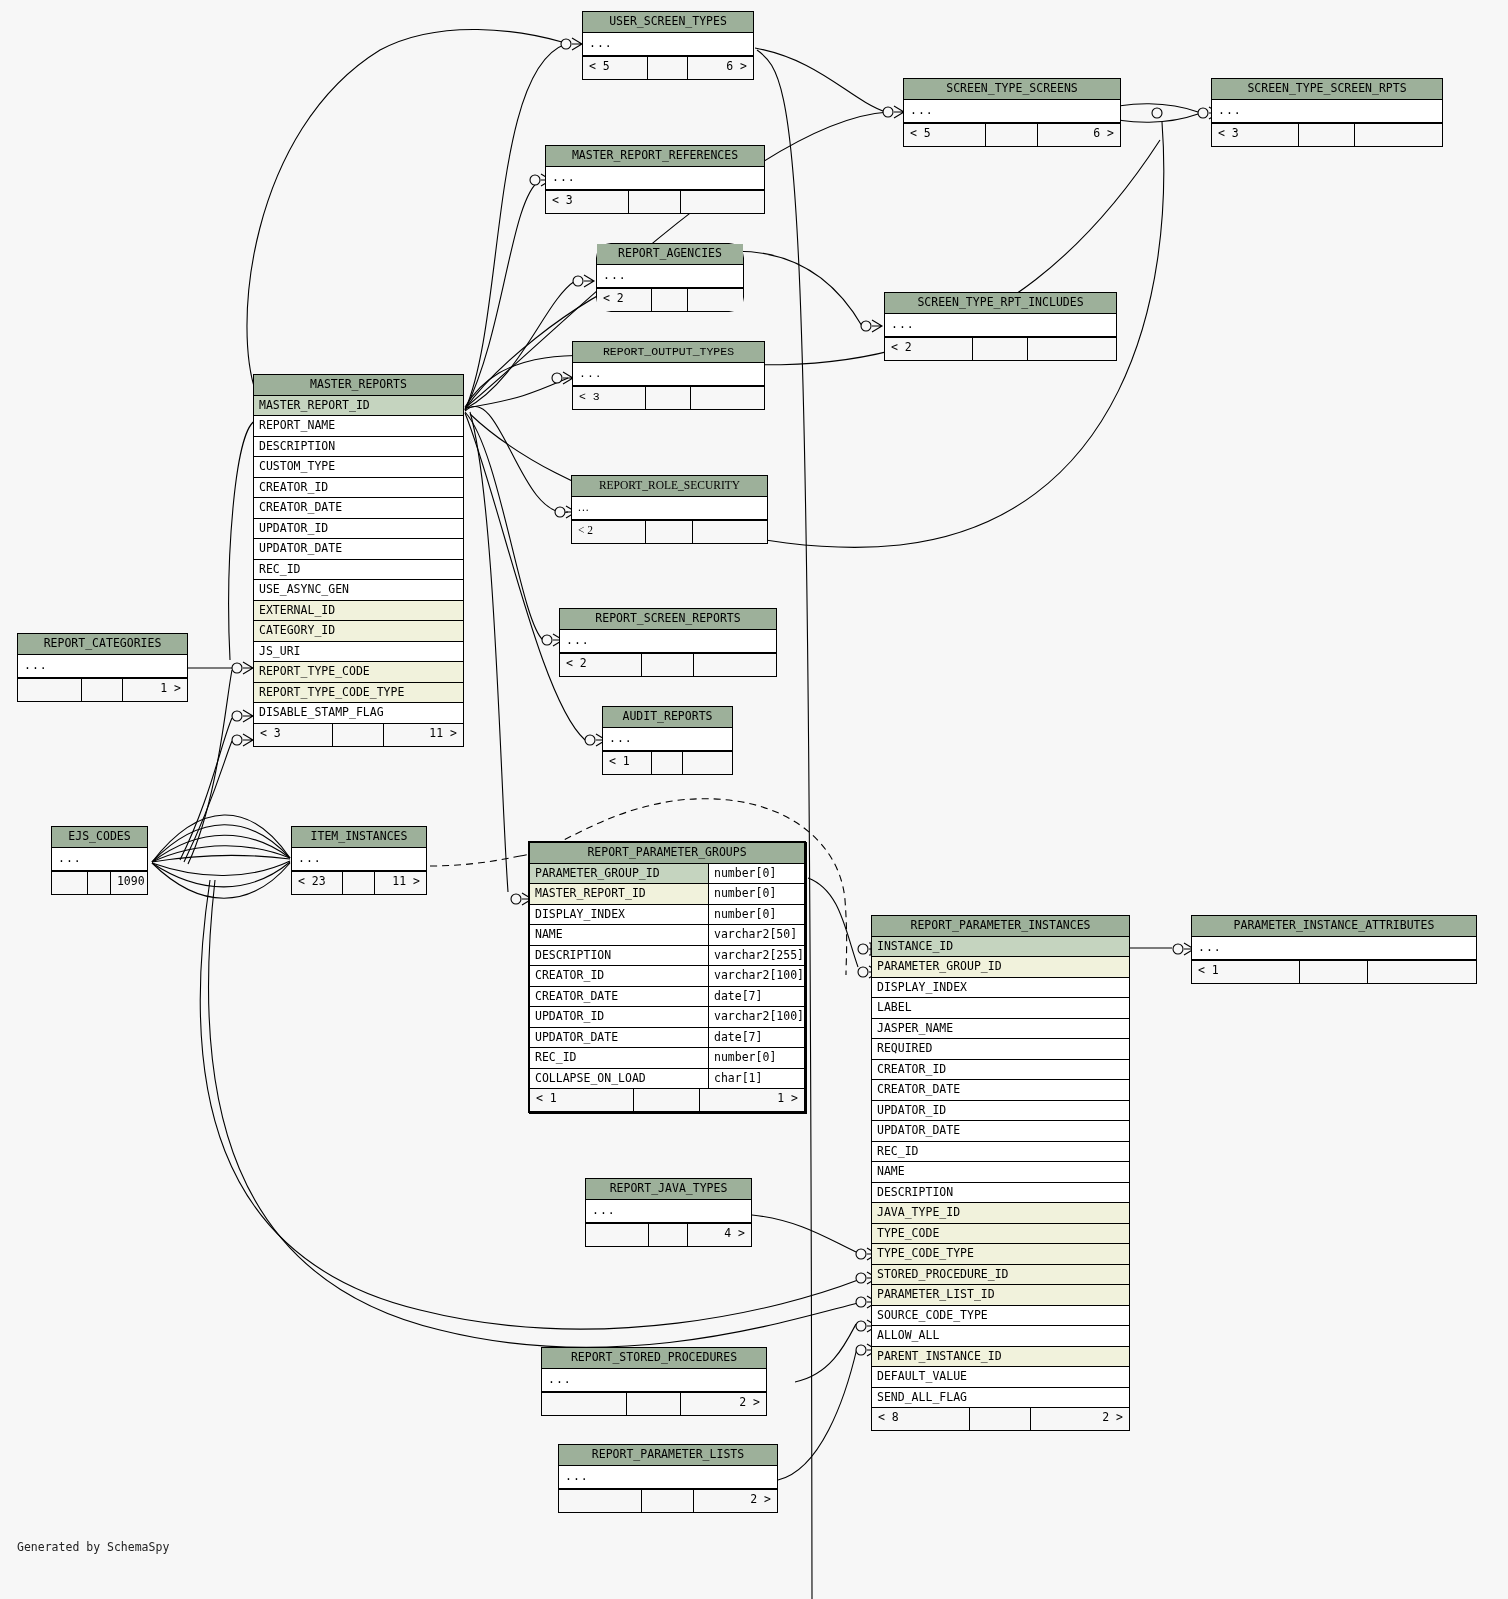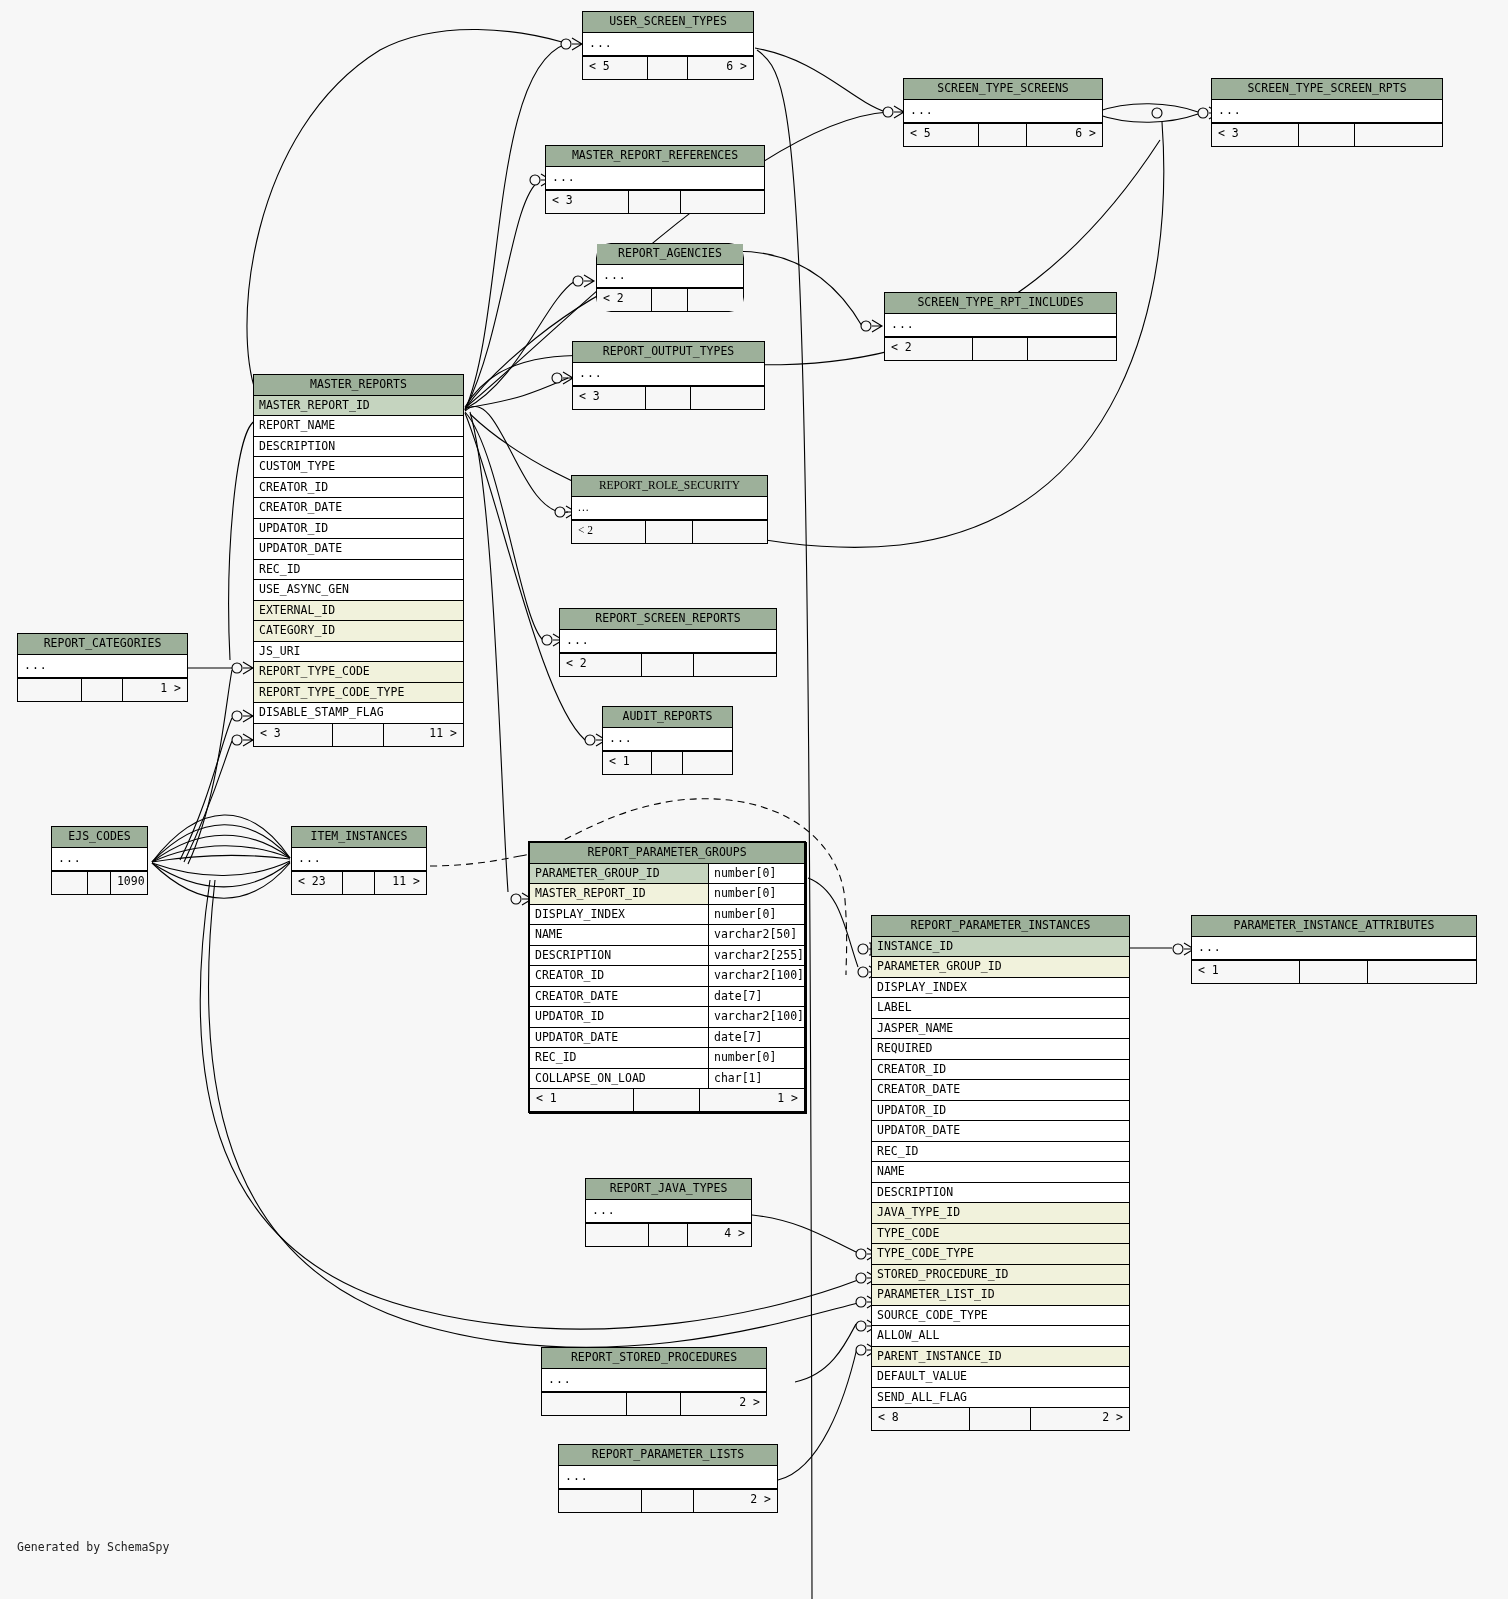--- a/index.html
+++ b/index.html
@@ -210,21 +210,21 @@
   <div class="tbl" id="t-user_screen_types" style="left:582px;top:11px;width:172px;">
     <div class="thead">USER_SCREEN_TYPES</div>
     <div class="ell">...</div>
     <div class="foot">
       <div class="f1">&lt; 5</div>
       <div class="f2"></div>
       <div class="f3">6 &gt;</div>
     </div>
   </div>
 
-  <div class="tbl" id="t-screen_type_screens" style="left:903px;top:78px;width:200px;">
+  <div class="tbl" id="t-screen_type_screens" style="left:903px;top:78px;width:218px;">
     <div class="thead">SCREEN_TYPE_SCREENS</div>
     <div class="ell">...</div>
     <div class="foot">
       <div class="f1">&lt; 5</div>
       <div class="f2"></div>
       <div class="f3">6 &gt;</div>
     </div>
   </div>
 
   <div class="tbl" id="t-screen_type_screen_rpts" style="left:1211px;top:78px;width:232px;">
@@ -260,21 +260,21 @@
   <div class="tbl" id="t-screen_type_rpt_includes" style="left:884px;top:292px;width:233px;">
     <div class="thead">SCREEN_TYPE_RPT_INCLUDES</div>
     <div class="ell">...</div>
     <div class="foot">
       <div class="f1">&lt; 2</div>
       <div class="f2"></div>
       <div class="f3"></div>
     </div>
   </div>
 
-  <div class="tbl" id="t-report_output_types" style="left:572px;top:341px;width:193px;">
+  <div class="tbl" id="t-report_output_types" style="left:572px;top:341px;width:193px;font-family:Liberation Mono, monospace;">
     <div class="thead">REPORT_OUTPUT_TYPES</div>
     <div class="ell">...</div>
     <div class="foot">
       <div class="f1">&lt; 3</div>
       <div class="f2"></div>
       <div class="f3"></div>
     </div>
   </div>
 
   <div class="tbl" id="t-report_role_security" style="left:571px;top:475px;width:197px;font-family:Liberation Serif, serif;">

